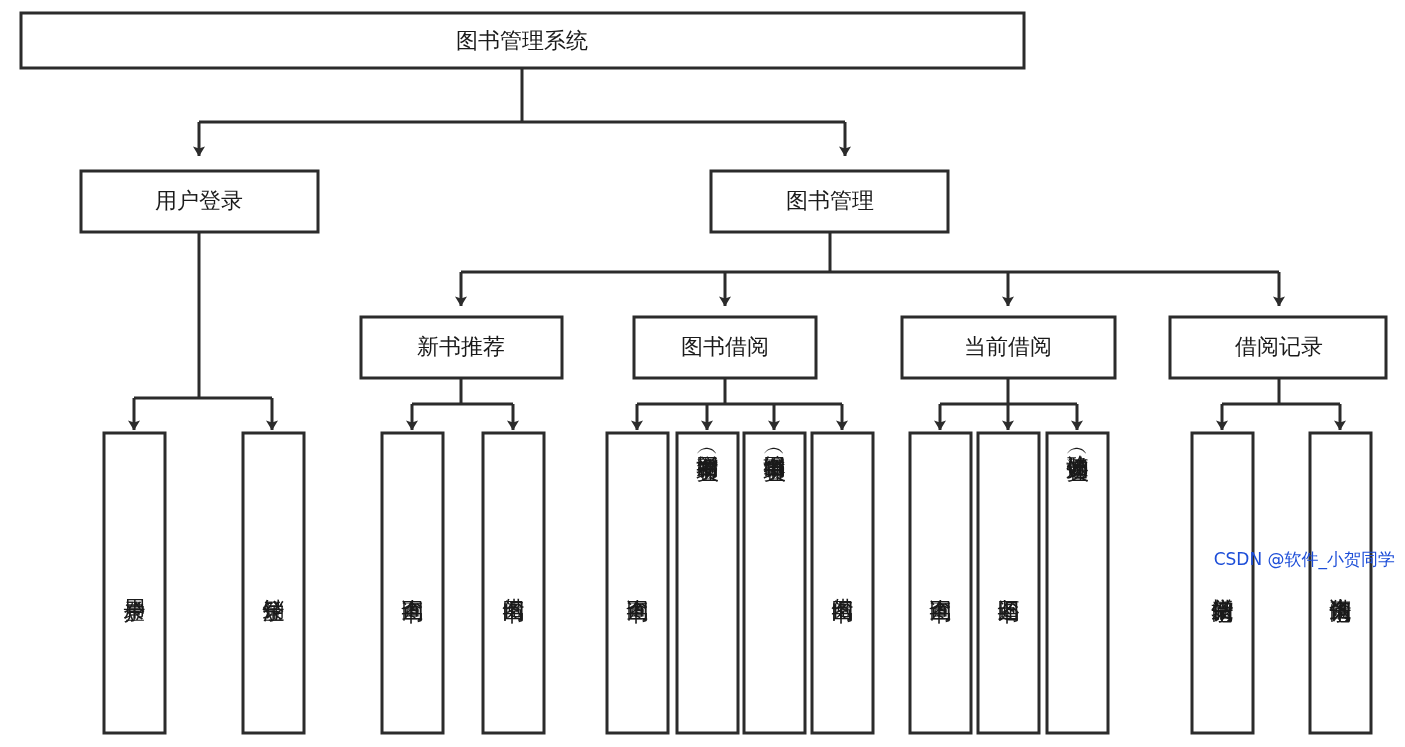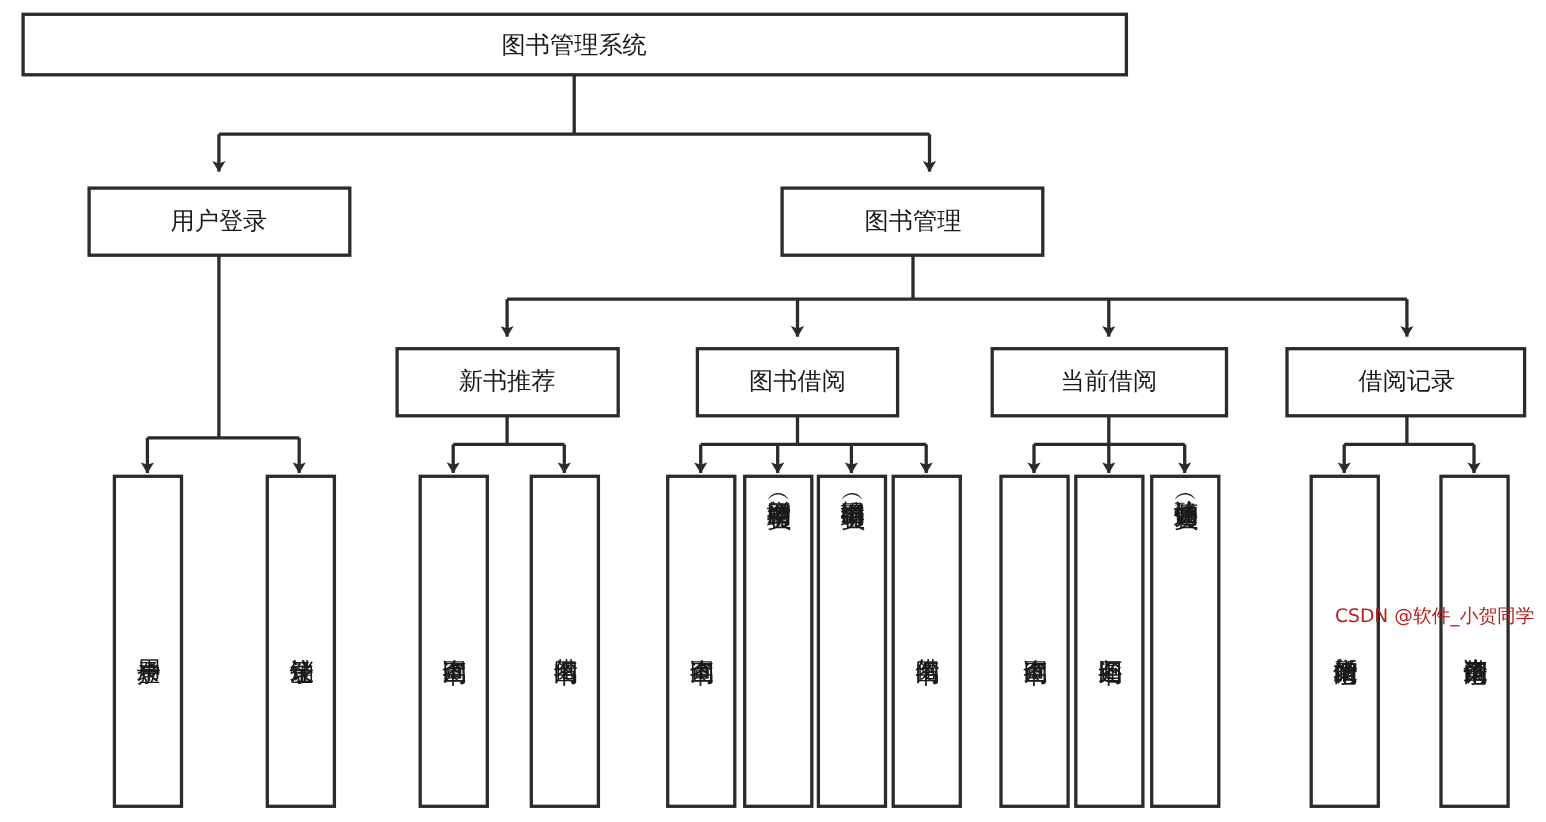--- a/index.html
+++ b/index.html
@@ -64,21 +64,21 @@
     letter-spacing: 1px;
     white-space: nowrap;
     text-align: center;
   }
   .watermark {
     position: absolute;
     right: 10px;
     bottom: 6px;
     font-family: "DejaVu Sans", "Liberation Sans", sans-serif;
     font-size: 17px;
-    color: #b91c1c;
+    color: #1d4ed8;
     white-space: nowrap;
     user-select: none;
   }
 </style>
 </head>
 <body>
 
 <div id="diagram-root">
 
   <svg class="diagram" viewBox="0 0 1405 747">

